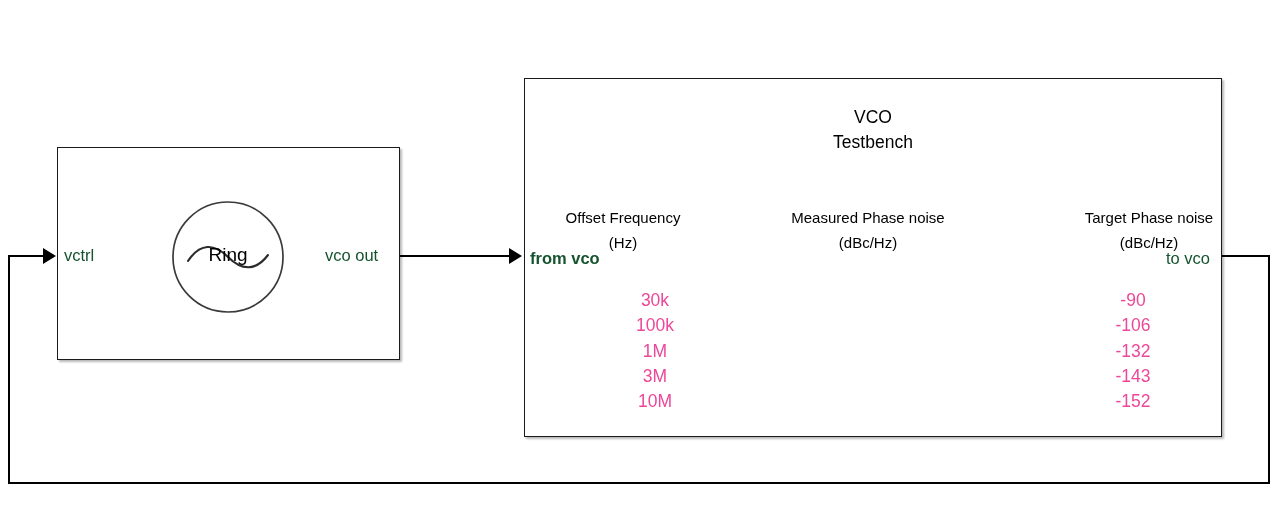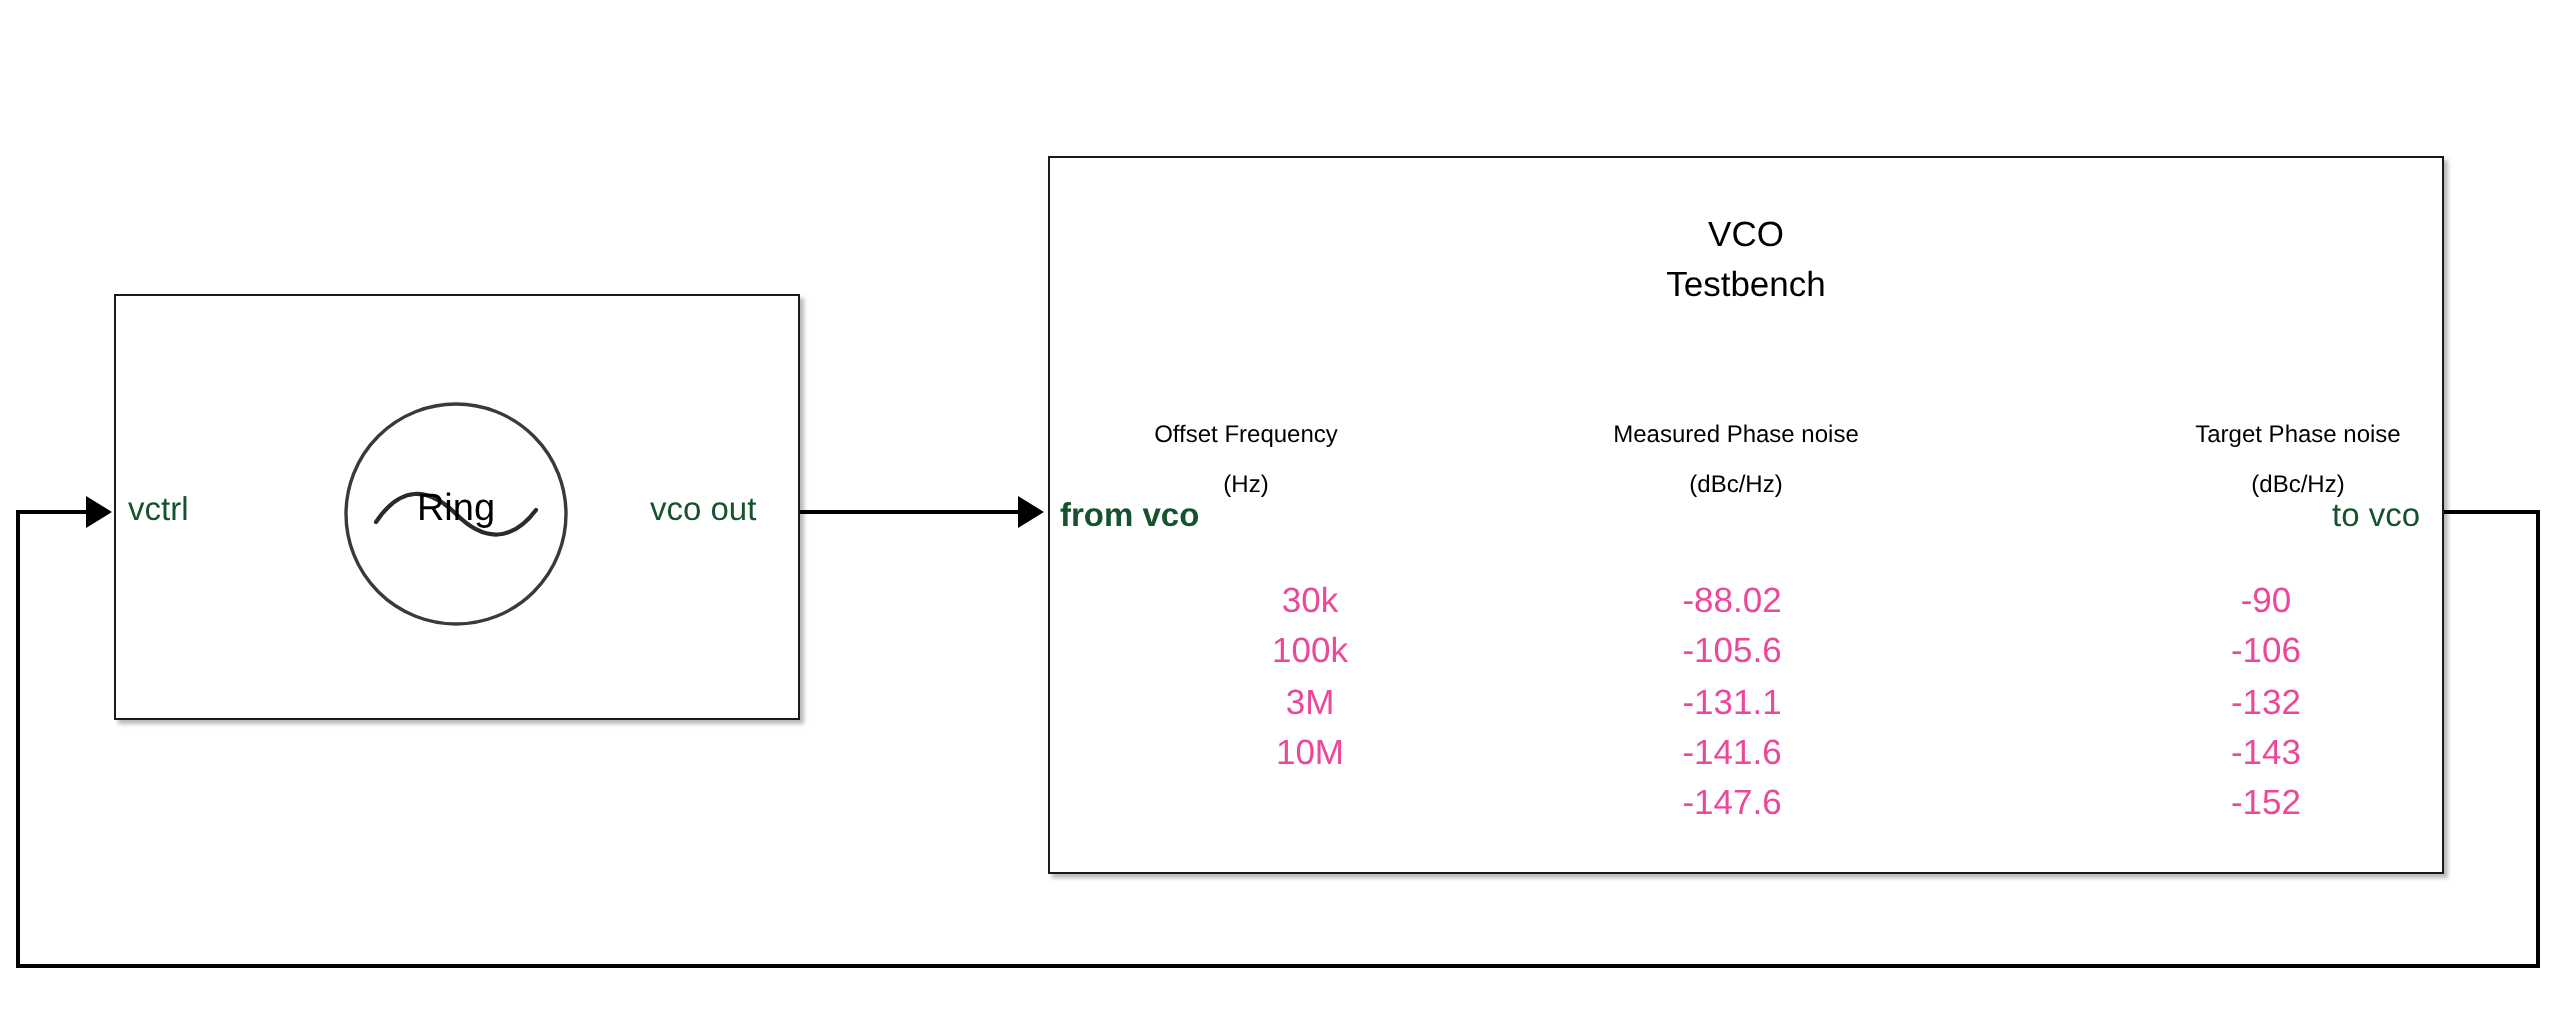--- a/index.html
+++ b/index.html
@@ -76,21 +76,21 @@
     top: 105px;
     width: 200px;
     text-align: center;
     font-size: 17.5px;
     line-height: 25px;
     color: #000;
   }
   .col-head {
     position: absolute;
     text-align: center;
-    font-size: 12px;
+    font-size: 15px;
     line-height: 25px;
     color: #000;
     white-space: nowrap;
   }
   #head-col0 { left: 543px; top: 205px; width: 160px; }
   #head-col1 { left: 760px; top: 205px; width: 216px; }
   #head-col2 { left: 1056px; top: 205px; width: 186px; }
   .val-col {
     position: absolute;
     top: 288px;
@@ -143,31 +143,25 @@
   <div class="col-head" id="head-col1"><span>Measured Phase noise</span><br><span>(dBc/Hz)</span></div>
 
   <div class="col-head" id="head-col2"><span>Target Phase noise</span><br><span>(dBc/Hz)</span></div>
 
   <div class="port-label" style="left:530px; top:250px;font-weight:bold;">from vco</div>
   <div class="port-label" style="left:1166px; top:250px;">to vco</div>
 
   <div class="val-col" id="val-col0">
     <div>30k</div>
     <div>100k</div>
+    <div>1M</div>
     <div>3M</div>
     <div>10M</div>
   </div>
 
-  <div class="val-col" id="val-col1">
-    <div>-88.02</div>
-    <div>-105.6</div>
-    <div>-131.1</div>
-    <div>-141.6</div>
-    <div>-147.6</div>
-  </div>
 
   <div class="val-col" id="val-col2">
     <div>-90</div>
     <div>-106</div>
     <div>-132</div>
     <div>-143</div>
     <div>-152</div>
   </div>
 
   <div class="wire wire-h" style="left:400px; top:255px; width:110px;"></div>

